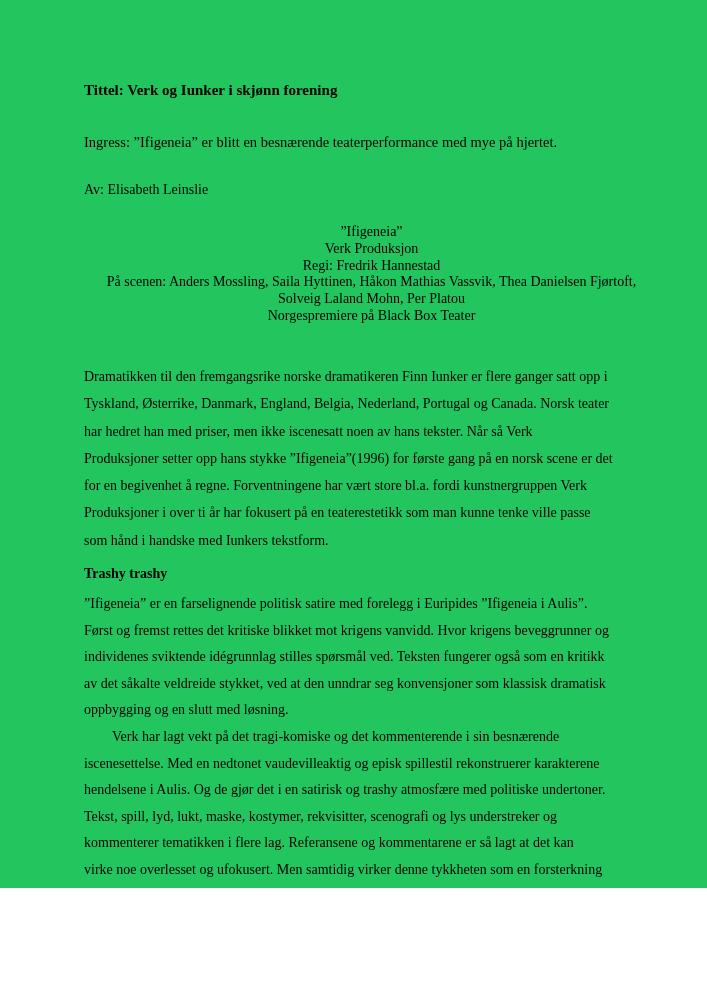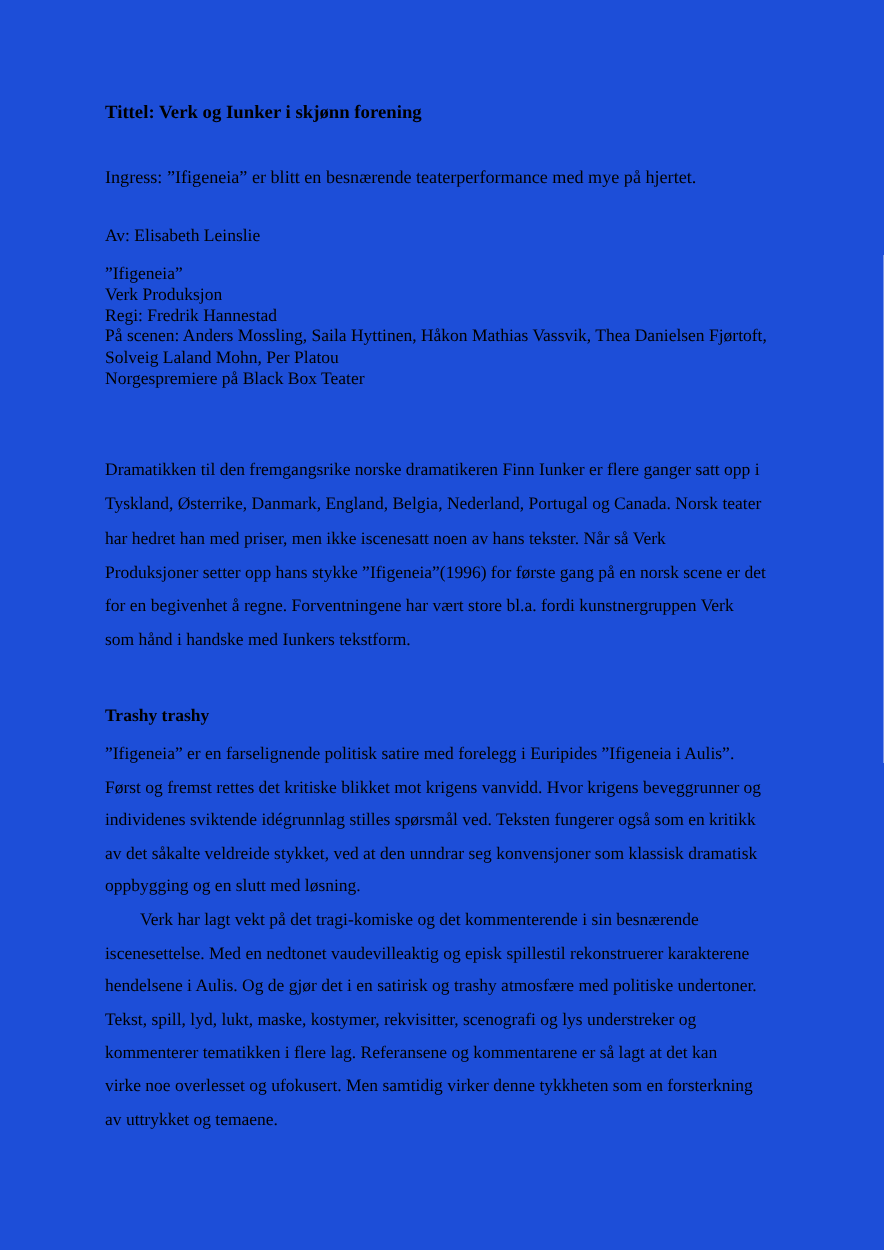--- a/index.html
+++ b/index.html
@@ -3,22 +3,22 @@
 <meta charset="utf-8">
 <style>
   html, body {
     margin: 0;
     padding: 0;
     background: #ffffff;
   }
   .page {
     position: relative;
     width: 707px;
-    height: 1000px;
-    background: #1d4ed8;
+    height: 888px;
+    background: #22c55e;
     overflow: hidden;
     font-family: "Liberation Serif", "DejaVu Serif", serif;
     color: #000000;
   }
   .doc-block {
     position: absolute;
     left: 84px;
     width: 575px;
     font-size: 14px;
     line-height: 27px;
@@ -34,22 +34,23 @@
     top: 132px;
     font-size: 14.5px;
     font-weight: normal;
     line-height: 20px;
   }
   .byline {
     top: 180px;
     line-height: 20px;
   }
   .credits {
-    top: 212px;
+    top: 224px;
     line-height: 16.8px;
+    text-align: center;
   }
   .paragraph-1 {
     top: 363px;
     line-height: 27.3px;
   }
   .section-heading {
     top: 564px;
     font-weight: bold;
     line-height: 20px;
   }
@@ -86,20 +87,21 @@
       <div class="line">Solveig Laland Mohn, Per Platou</div>
       <div class="line">Norgespremiere på Black Box Teater</div>
     </div>
 
   <div class="doc-block paragraph-1">
       <div class="line">Dramatikken til den fremgangsrike norske dramatikeren Finn Iunker er flere ganger satt opp i</div>
       <div class="line">Tyskland, Østerrike, Danmark, England, Belgia, Nederland, Portugal og Canada. Norsk teater</div>
       <div class="line">har hedret han med priser, men ikke iscenesatt noen av hans tekster. Når så Verk</div>
       <div class="line">Produksjoner setter opp hans stykke ”Ifigeneia”(1996) for første gang på en norsk scene er det</div>
       <div class="line">for en begivenhet å regne. Forventningene har vært store bl.a. fordi kunstnergruppen Verk</div>
+      <div class="line">Produksjoner i over ti år har fokusert på en teaterestetikk som man kunne tenke ville passe</div>
       <div class="line">som hånd i handske med Iunkers tekstform.</div>
     </div>
 
   <div class="doc-block section-heading">Trashy trashy</div>
 
   <div class="doc-block body-flow">
     <div class="para">
         <div class="line">”Ifigeneia” er en farselignende politisk satire med forelegg i Euripides ”Ifigeneia i Aulis”.</div>
         <div class="line">Først og fremst rettes det kritiske blikket mot krigens vanvidd. Hvor krigens beveggrunner og</div>
         <div class="line">individenes sviktende idégrunnlag stilles spørsmål ved. Teksten fungerer også som en kritikk</div>

